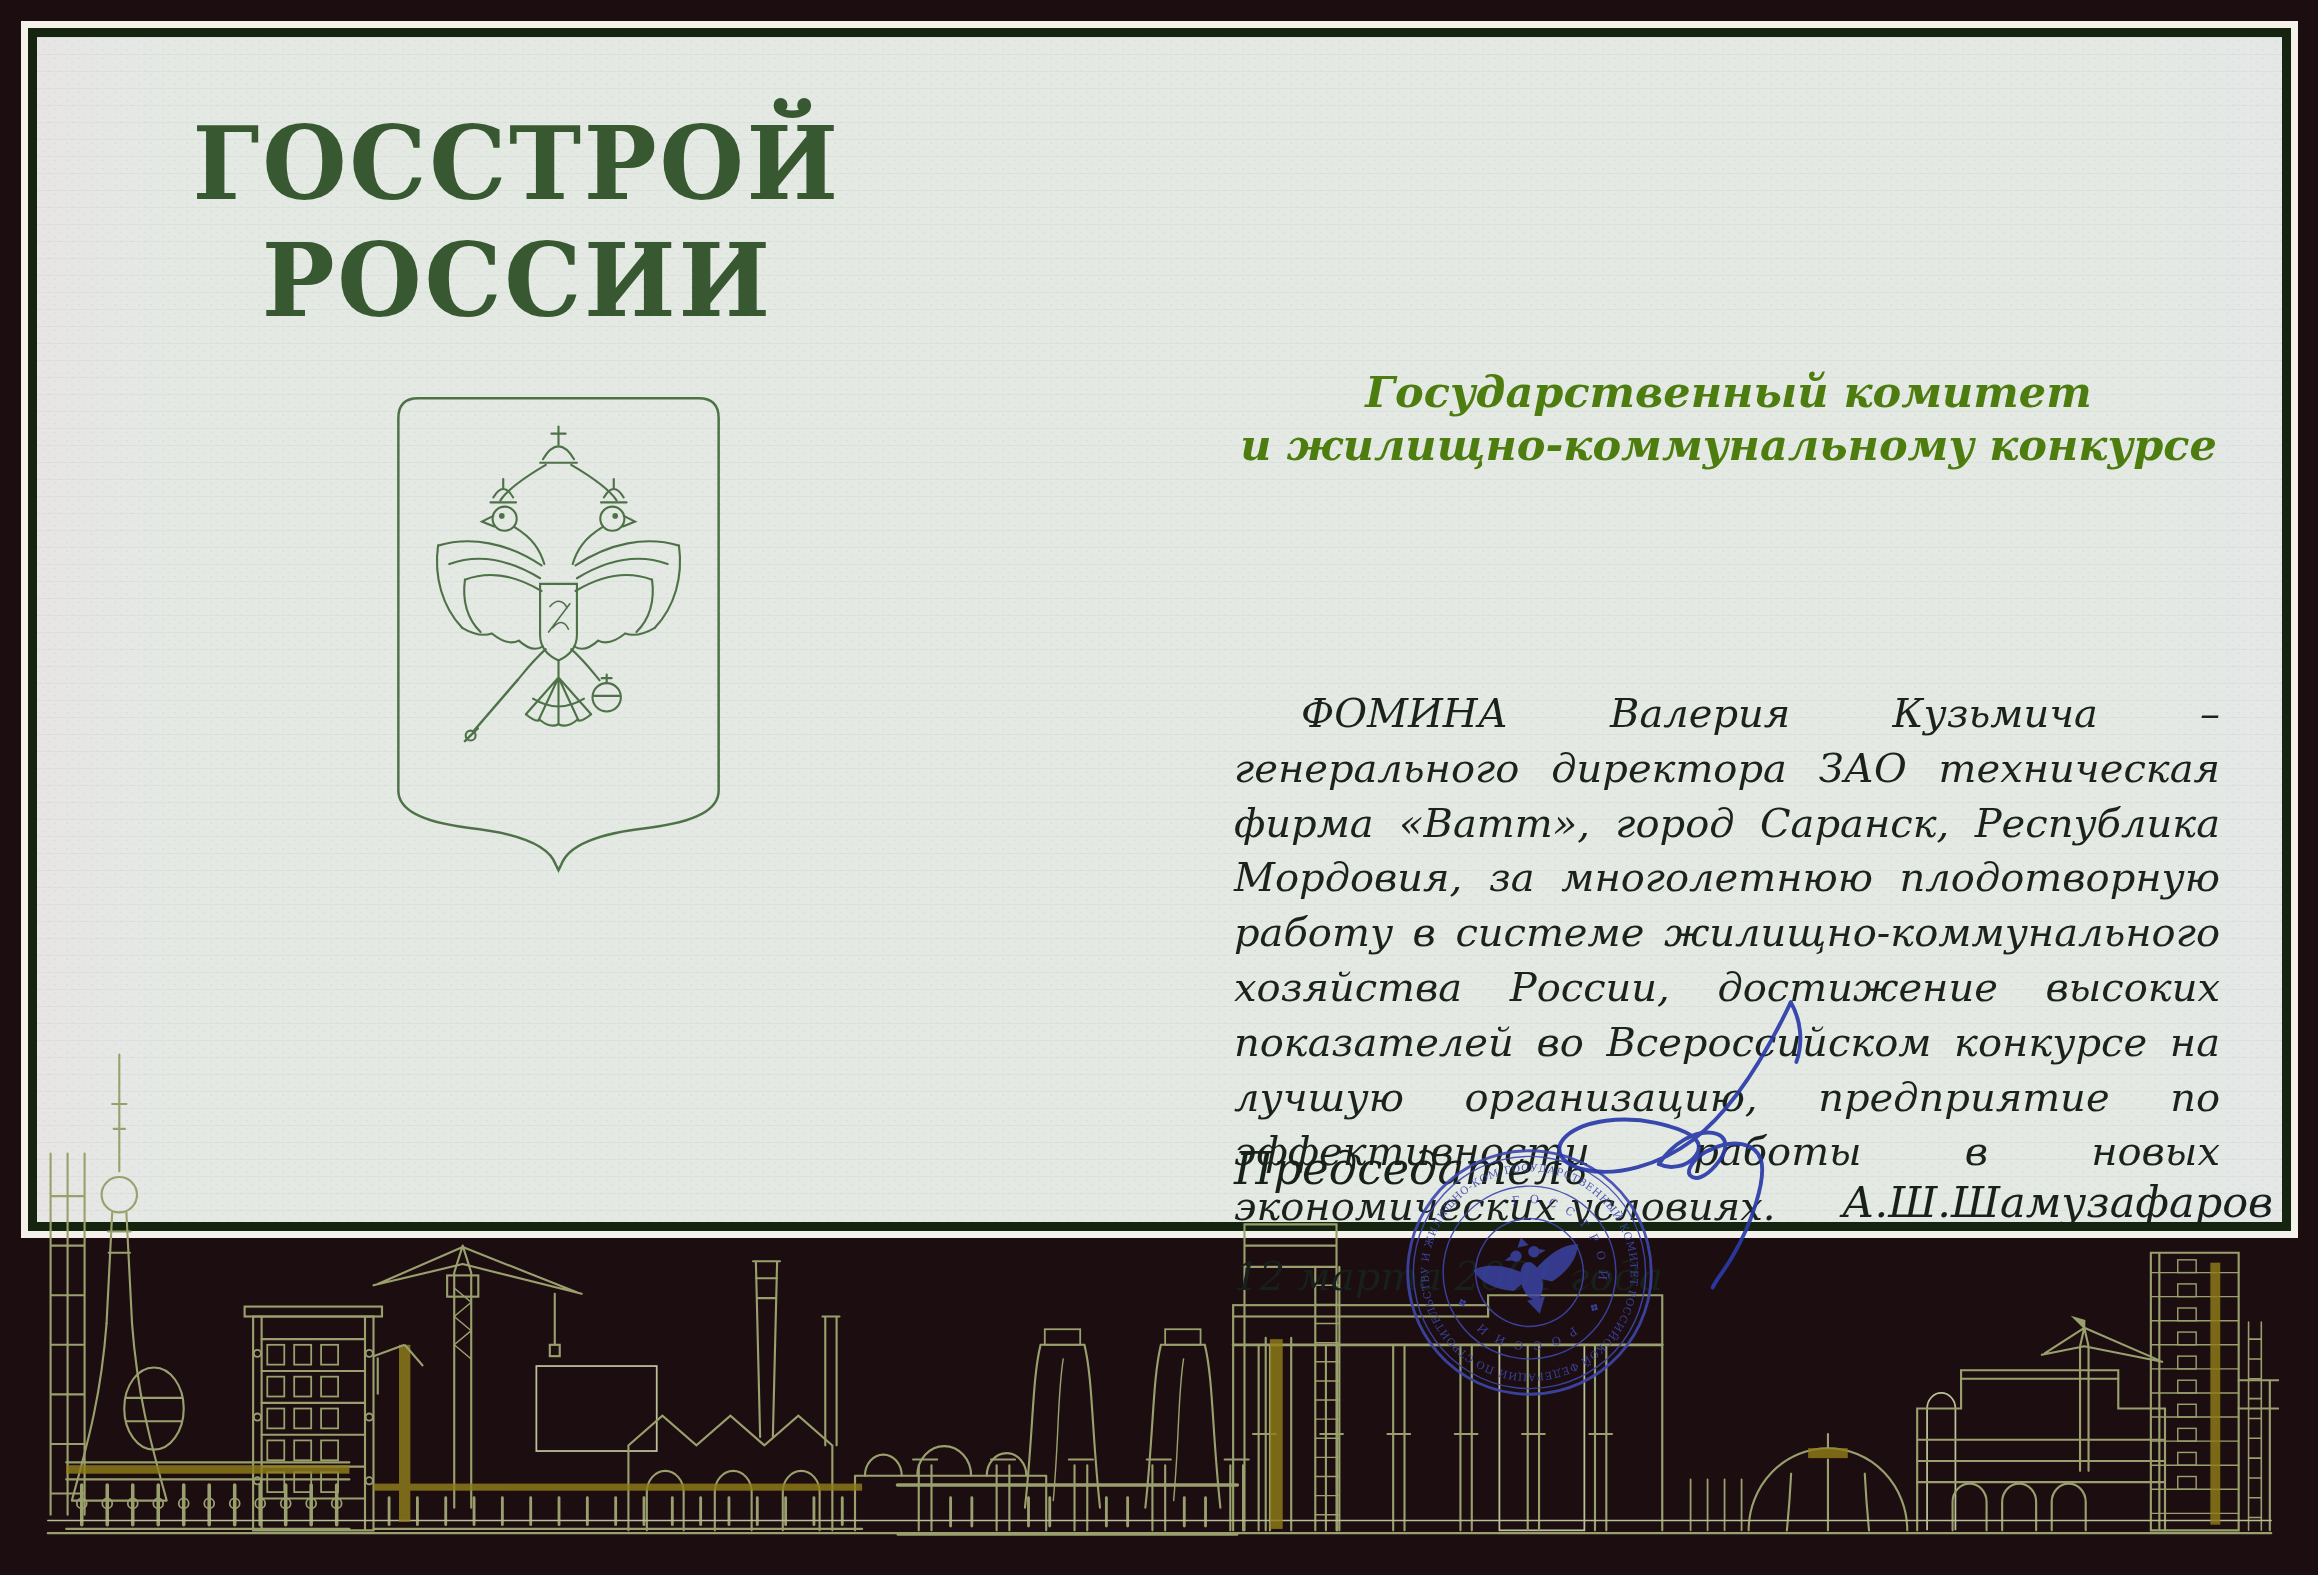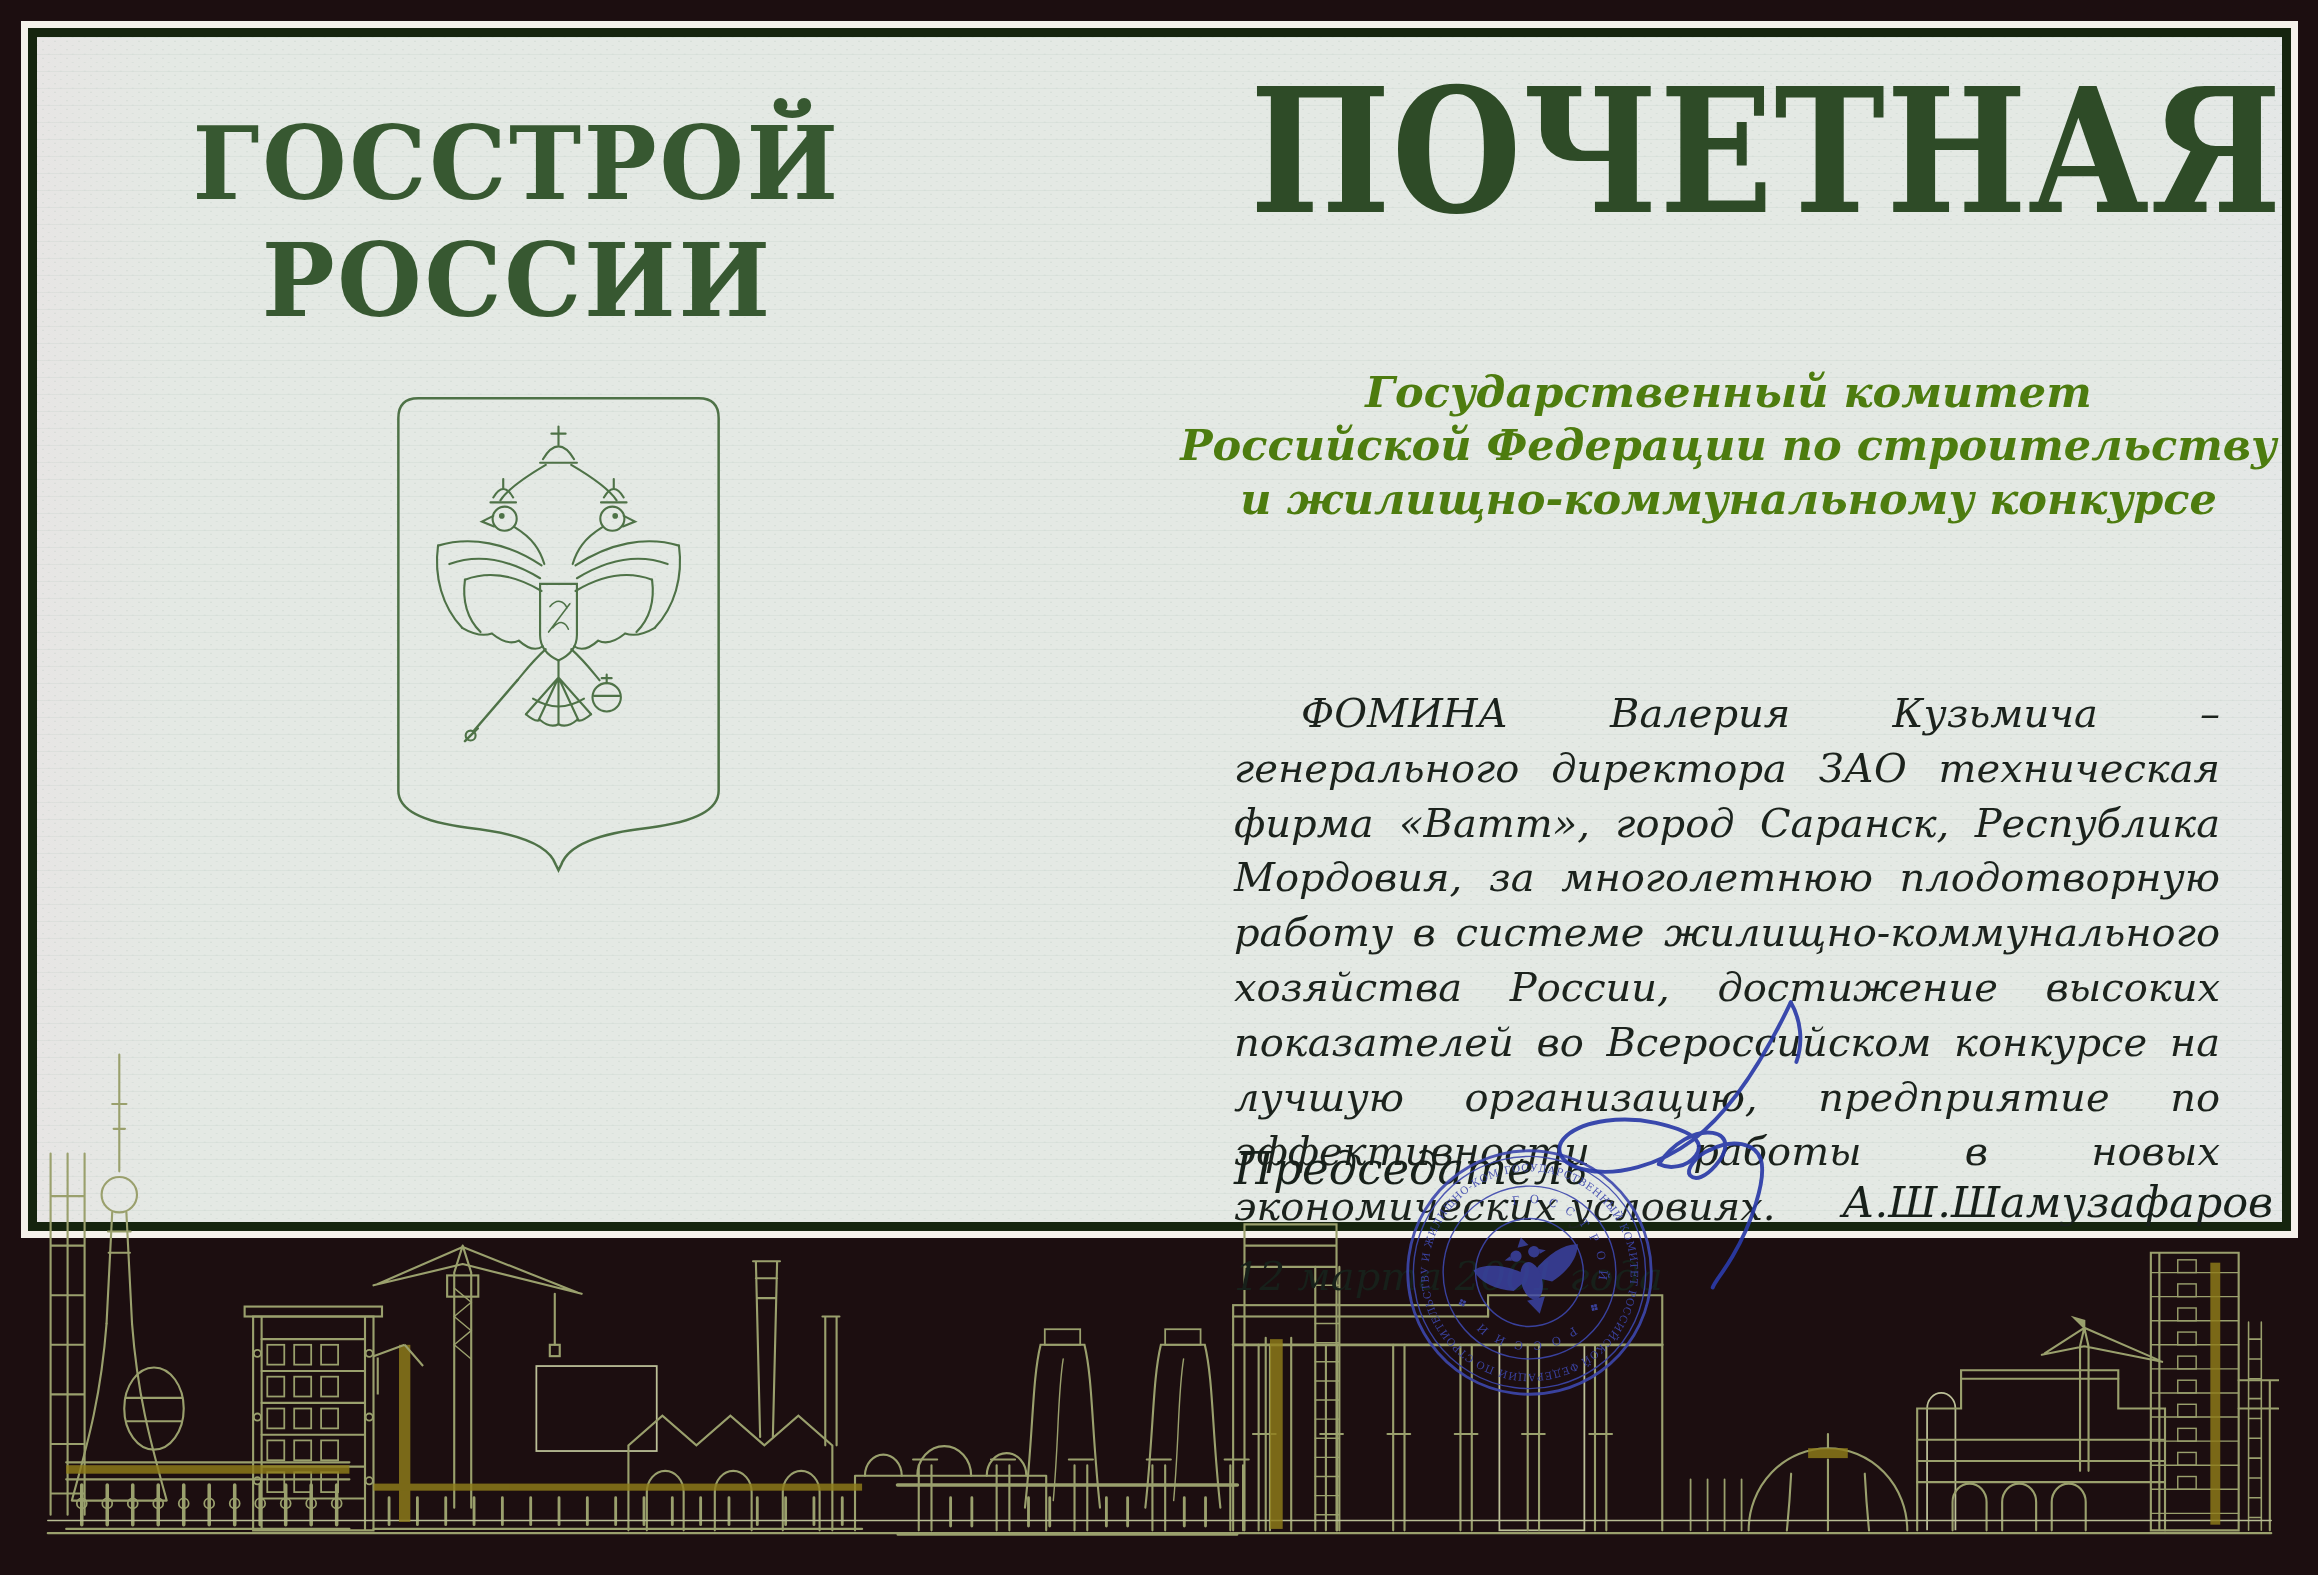--- a/index.html
+++ b/index.html
@@ -253,27 +253,23 @@
       <path d="M232,376 V400 M232,400 L186,452 M232,400 L204,460 M232,400 L232,466 M232,400 L260,460 M232,400 L278,452"></path>
       <path d="M186,452 Q200,464 206,460 Q220,472 232,466 Q244,472 258,460 Q264,464 278,452 M196,430 Q232,452 268,430"></path>
       <path d="M214,360 C196,376 184,392 174,404 M250,360 C268,376 280,392 290,404"></path>
       <path d="M174,404 L112,476 M100,490 L118,472" stroke-width="3.5"></path>
       <circle cx="108" cy="482" r="7"></circle>
       <circle cx="300" cy="428" r="20"></circle>
       <path d="M282,426 H318 M300,408 V396 M293,401 H307"></path>
     </g>
   </svg>
 
-  <div id="award1" class="abs award-line">
-    <span class="stretch">ПОЧЕТНАЯ</span>
-  </div>
 
   <div class="abs issuer">
     <div>Государственный комитет</div>
-    <div>Российской Федерации по строительству</div>
     <div>и жилищно-коммунальному конкурсе</div>
   </div>
 
 
   <p class="abs body-par"><strong>ФОМИНА Валерия Кузьмича</strong><span> – генерального директора ЗАО техническая фирма «Ватт», город Саранск, Республика Мордовия, за многолетнюю плодотворную работу в системе жилищно-коммунального хозяйства России, достижение высоких показателей во Всероссийском конкурсе на лучшую организацию, предприятие по эффективности работы в новых экономических условиях.</span></p>
 
   <div class="abs signer-role">Председатель</div>
   <div class="abs signer-name">А.Ш.Шамузафаров</div>
   <div class="abs doc-date">12 марта 2001 года</div>
 

